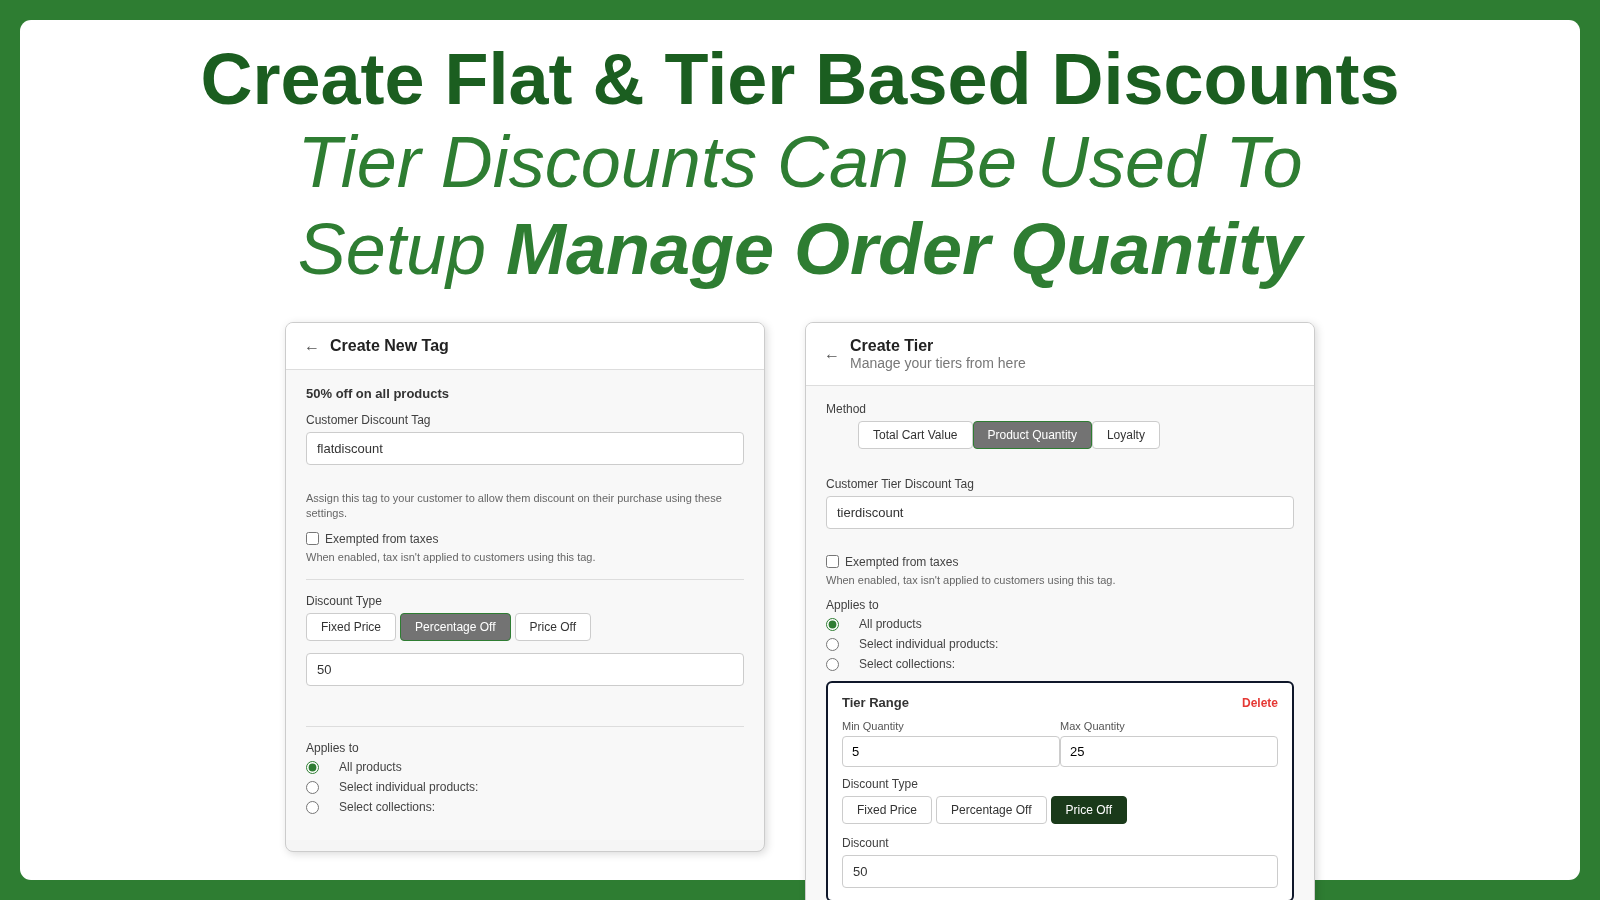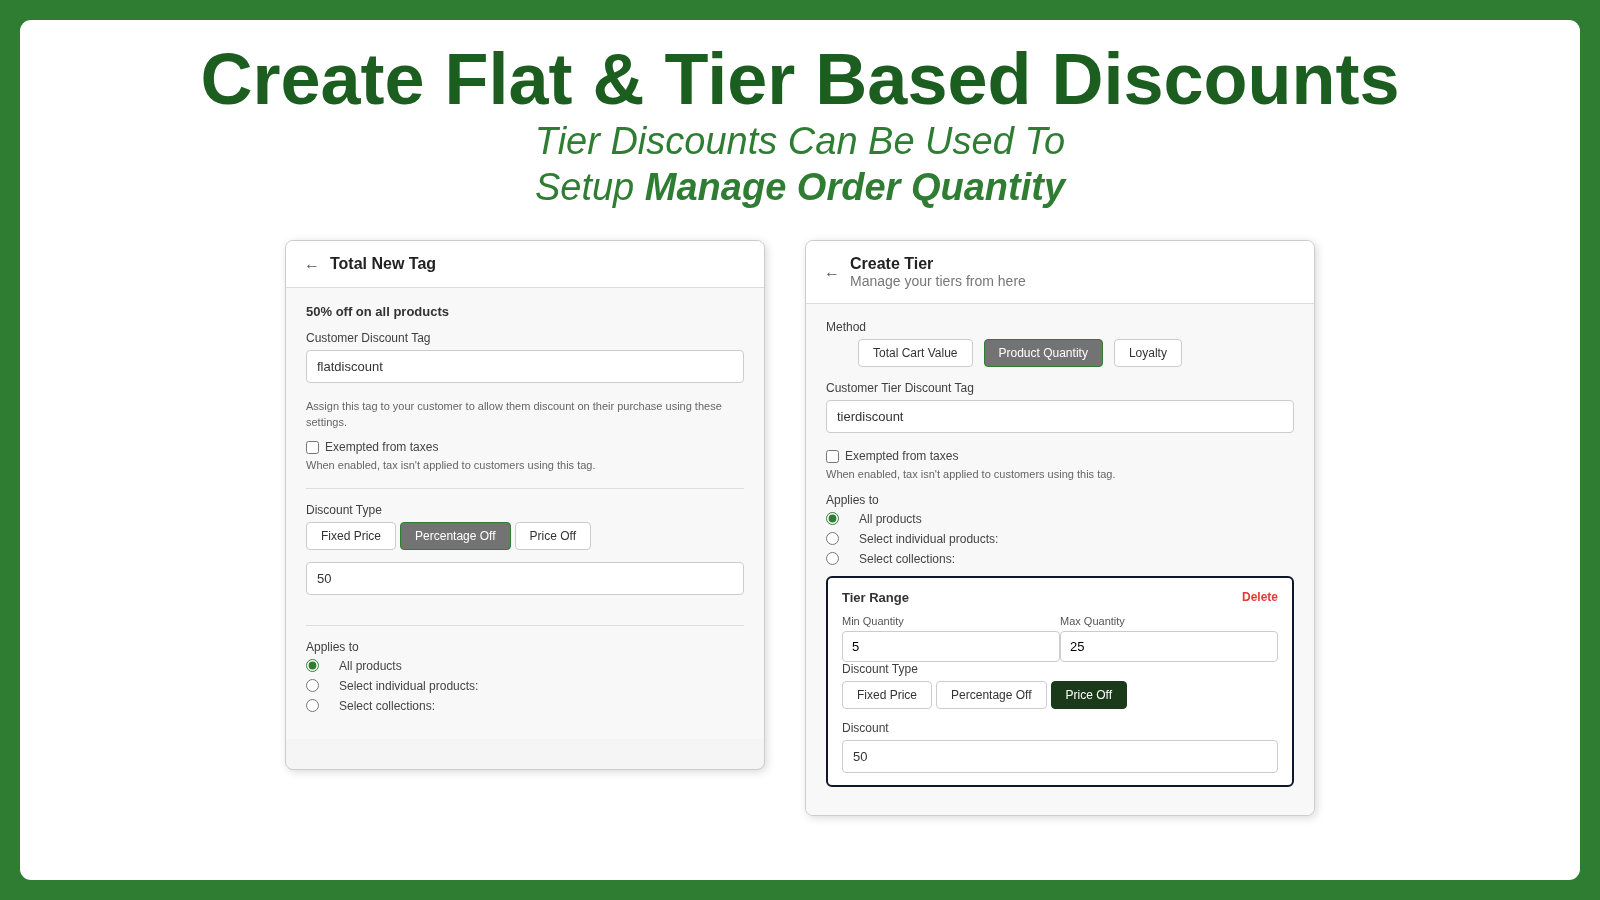--- a/index.html
+++ b/index.html
@@ -27,21 +27,21 @@
       width: 100%;
     }
     .main-title {
       font-size: 72px;
       font-weight: bold;
       color: #1b5e20;
       line-height: 1.1;
       font-family: Arial, sans-serif;
     }
     .subtitle {
-      font-size: 38px;
+      font-size: 72px;
       color: #2e7d32;
       font-style: italic;
       font-weight: normal;
       line-height: 1.2;
     }
     .panels-row {
       display: flex;
       flex-direction: row;
       gap: 40px;
       width: 100%;
@@ -100,21 +100,21 @@
       display: block;
     }
     .text-input {
       width: 100%;
       padding: 8px 10px;
       border: 1px solid #ccc;
       border-radius: 4px;
       font-size: 13px;
       background: white;
       color: #333;
-      margin-bottom: 16px;
+      margin-bottom: 26px;
     }
     .helper-text {
       font-size: 11px;
       color: #666;
       margin-bottom: 10px;
       line-height: 1.4;
     }
     .checkbox-row {
       display: flex;
       align-items: center;
@@ -198,63 +198,64 @@
       color: #333;
     }
     .delete-link {
       color: #e53935;
       font-size: 12px;
       cursor: pointer;
       font-weight: bold;
     }
     .quantity-row {
       display: flex;
+      margin-bottom: 10px;
     }
     .quantity-col {
       flex: 1;
     }
     .quantity-label {
       font-size: 11px;
       color: #555;
       margin-bottom: 4px;
       display: block;
     }
     .quantity-input {
       width: 100%;
       padding: 7px 9px;
       border: 1px solid #ccc;
       border-radius: 4px;
       font-size: 13px;
       background: white;
     }
     .method-btn-group {
       display: flex;
-      gap: 11px;
-      margin-bottom: 14px;
+      gap: 0;
+      margin-bottom: 28px;
       padding-left: 32px;
     }
     .applies-section {
       margin-bottom: 10px;
     }
   </style>
 </head>
 <body>
 
 <div class="outer-border">
   <div class="header-section">
     <div class="main-title">Create Flat &amp; Tier Based Discounts</div>
     <div class="subtitle"><em>Tier Discounts Can Be Used To</em><br><em>Setup </em><strong>Manage Order Quantity</strong></div>
   </div>
 
   <div class="panels-row">
 
     <div class="panel">
       <div class="panel-header">
         <span class="back-arrow">←</span>
-        <span class="panel-title">Total New Tag</span>
+        <span class="panel-title">Create New Tag</span>
       </div>
       <div class="panel-body">
         <div class="section-title">50% off on all products</div>
         <span class="field-label">Customer Discount Tag</span>
         <input class="text-input" type="text" value="flatdiscount" style="">
         <p class="helper-text">Assign this tag to your customer to allow them discount on their purchase using these settings.</p>
         <div class="checkbox-row">
           <input type="checkbox" style="">
           <span class="checkbox-label">Exempted from taxes</span>
         </div>

